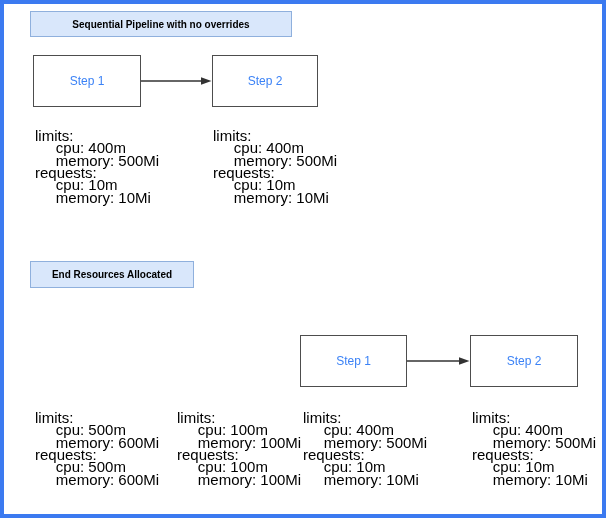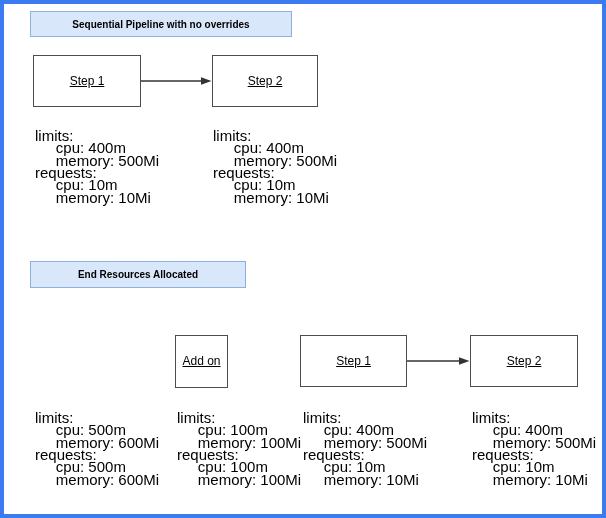--- a/index.html
+++ b/index.html
@@ -27,35 +27,34 @@
     border: 1px solid #8fb0dd;
     display: flex;
     align-items: center;
     justify-content: center;
     font-weight: bold;
     font-size: 10px;
     color: #000;
     white-space: nowrap;
   }
   #title1 { left: 30px; top: 11px; width: 262px; height: 26px; }
-  #title2 { left: 30px; top: 261px; width: 216px; height: 27px; }
+  #title2 { left: 30px; top: 261px; width: 164px; height: 27px; }
 
   .node {
     position: absolute;
     background: #ffffff;
     border: 1px solid #4d4d4d;
     display: flex;
     flex-direction: column;
     align-items: center;
     justify-content: center;
     font-size: 12px;
-    color: #000000;
+    color: #3b82f6;
     text-align: right;
     line-height: 15px;
-    text-decoration: underline;
   }
   #node-s1-step1 { left: 33px;  top: 55px;  width: 108px; height: 52px; }
   #node-s1-step2 { left: 212px; top: 55px;  width: 106px; height: 52px; }
   #node-lite     { left: 33px;  top: 334px; width: 55px;  height: 55px; }
   #node-addon    { left: 175px; top: 335px; width: 53px;  height: 53px; }
   #node-s2-step1 { left: 300px; top: 335px; width: 107px; height: 52px; }
   #node-s2-step2 { left: 470px; top: 335px; width: 108px; height: 52px; }
 
   .arrow { position: absolute; }
   #arrow1 { left: 141px; top: 73px;  width: 71px; height: 16px; }
@@ -106,21 +105,20 @@
       <div>     cpu: 400m</div>
       <div>     memory: 500Mi</div>
       <div>requests:</div>
       <div>     cpu: 10m</div>
       <div>     memory: 10Mi</div>
     </div>
 
   <div class="title-box" id="title2">End Resources Allocated</div>
 
 
-  <div class="node" id="node-addon">Add on</div>
 
   <div class="node" id="node-s2-step1">Step 1</div>
 
   <svg class="arrow" id="arrow2" viewBox="0 0 63 16">
     <line x1="0" y1="8" x2="53" y2="8" stroke="#333333" stroke-width="1.3"></line>
     <polygon points="52,4.2 62.5,8 52,11.8" fill="#333333"></polygon>
   </svg>
 
   <div class="node" id="node-s2-step2">Step 2</div>
 

